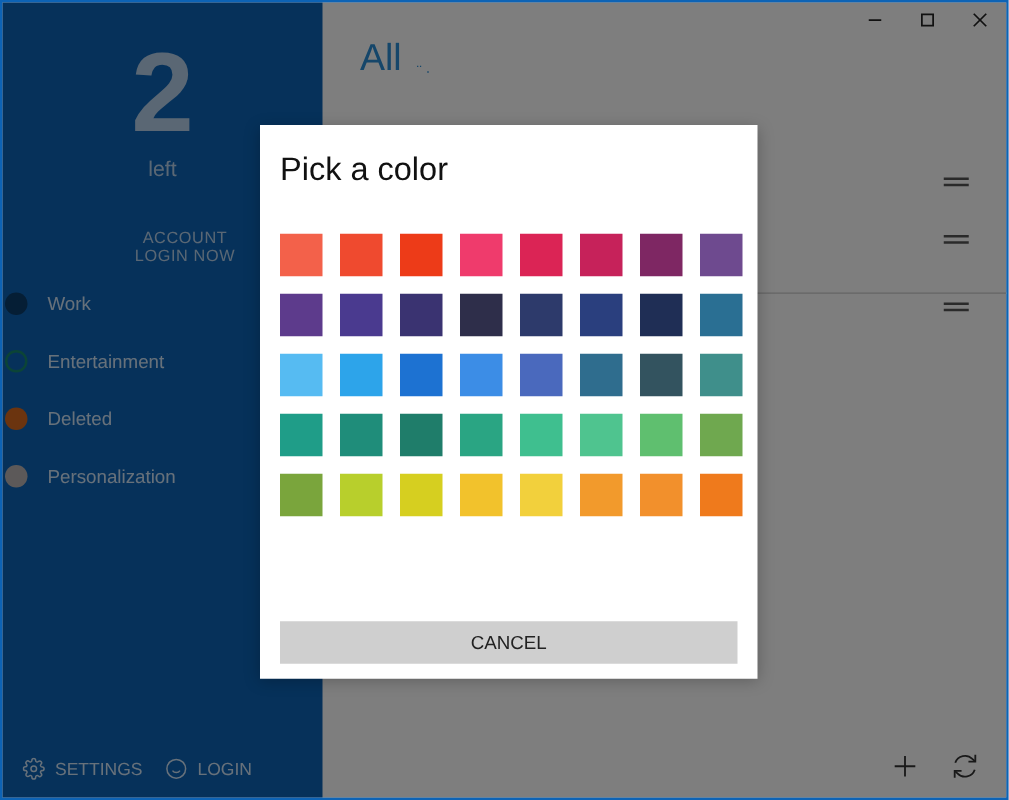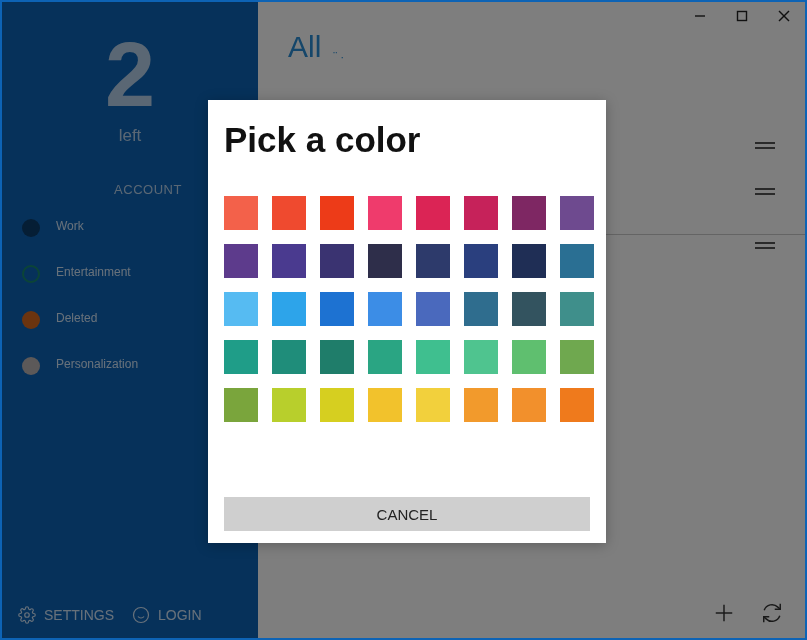--- a/index.html
+++ b/index.html
@@ -48,22 +48,22 @@
   .account {
     text-align: center; margin-top: 36px; font-size: 13px; letter-spacing: 0.5px;
     color: #b5cfe8;
     padding-left: 36px;
   }
   .account .login { color: #b5cfe8; }
   .lists {
     margin-top: 8px; display: flex; flex-direction: column; gap: 0;
   }
   .list-item {
-    display: flex; align-items: flex-start; gap: 16px;
-    padding: 14px 20px; font-size: 12px; color: #cfe2f5;
+    display: flex; align-items: flex-end; gap: 16px;
+    padding: 14px 2px; font-size: 15px; color: #cfe2f5;
   }
   .dot {
     width: 18px; height: 18px; border-radius: 50%;
     flex-shrink: 0;
   }
   .dot.hollow { background: transparent; border: 2px solid #6fa3d4; }
   .bottom {
     margin-top: auto; display: flex; gap: 18px;
     padding: 14px 16px; font-size: 14px; color: #cfe2f5;
     align-items: center;
@@ -100,21 +100,21 @@
     position: absolute;
     left: 206px; top: 98px;
     width: 398px; height: 443px;
     background: #fff;
     z-index: 10;
     padding: 20px 16px 12px 16px;
     box-shadow: 0 2px 12px rgba(0,0,0,0.25);
     display: flex; flex-direction: column;
   }
   .dialog h1 {
-    font-size: 35px; font-weight: 700; color: #111;
+    font-size: 26px; font-weight: 400; color: #111;
     margin-bottom: 36px;
   }
   .grid {
     display: grid;
     grid-template-columns: repeat(8, 34px);
     grid-auto-rows: 34px;
     gap: 14px;
     justify-content: start;
   }
   .swatch { width: 34px; height: 34px; cursor: pointer; }
@@ -154,20 +154,21 @@
     </div>
   </div>
 
   <div class="sidebar">
     <div class="counter">
       <div class="big">2</div>
       <div class="sub">left</div>
     </div>
     <div class="account">
       <div>ACCOUNT</div>
+      <div class="login">LOGIN NOW</div>
     </div>
     <div class="lists">
       <div class="list-item">
         <span class="dot" style="background:#0b3c6a"></span>
         <span>Work</span>
       </div>
       <div class="list-item">
         <span class="dot hollow" style="border-color:#17886e"></span>
         <span>Entertainment</span>
       </div>

